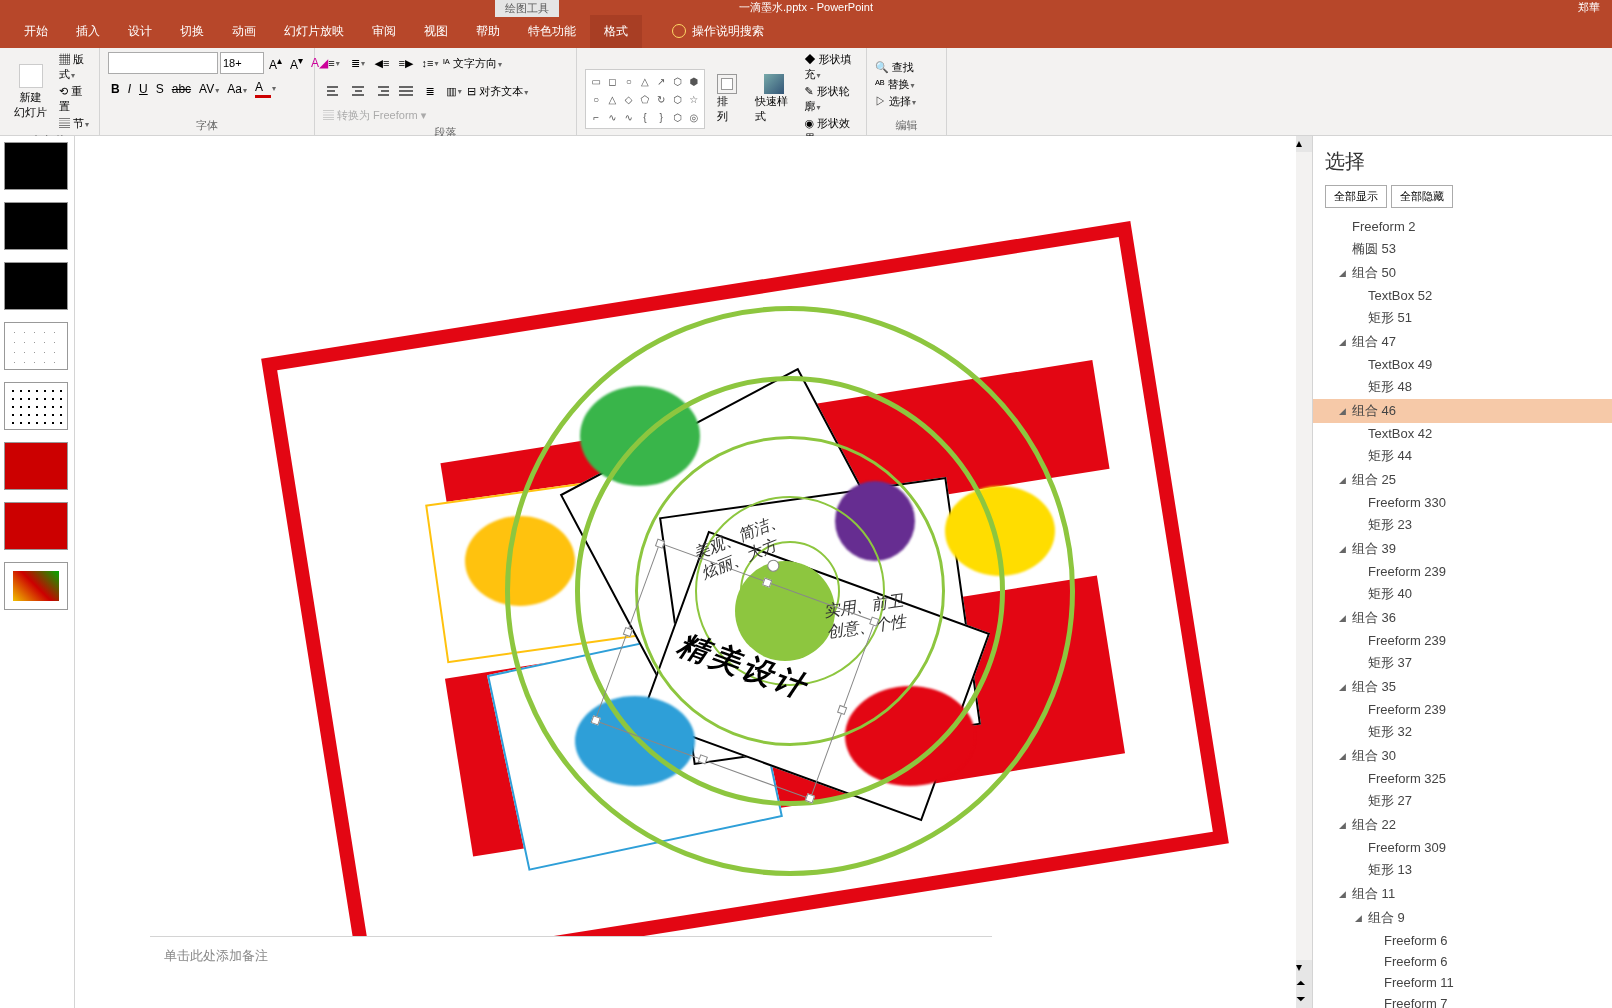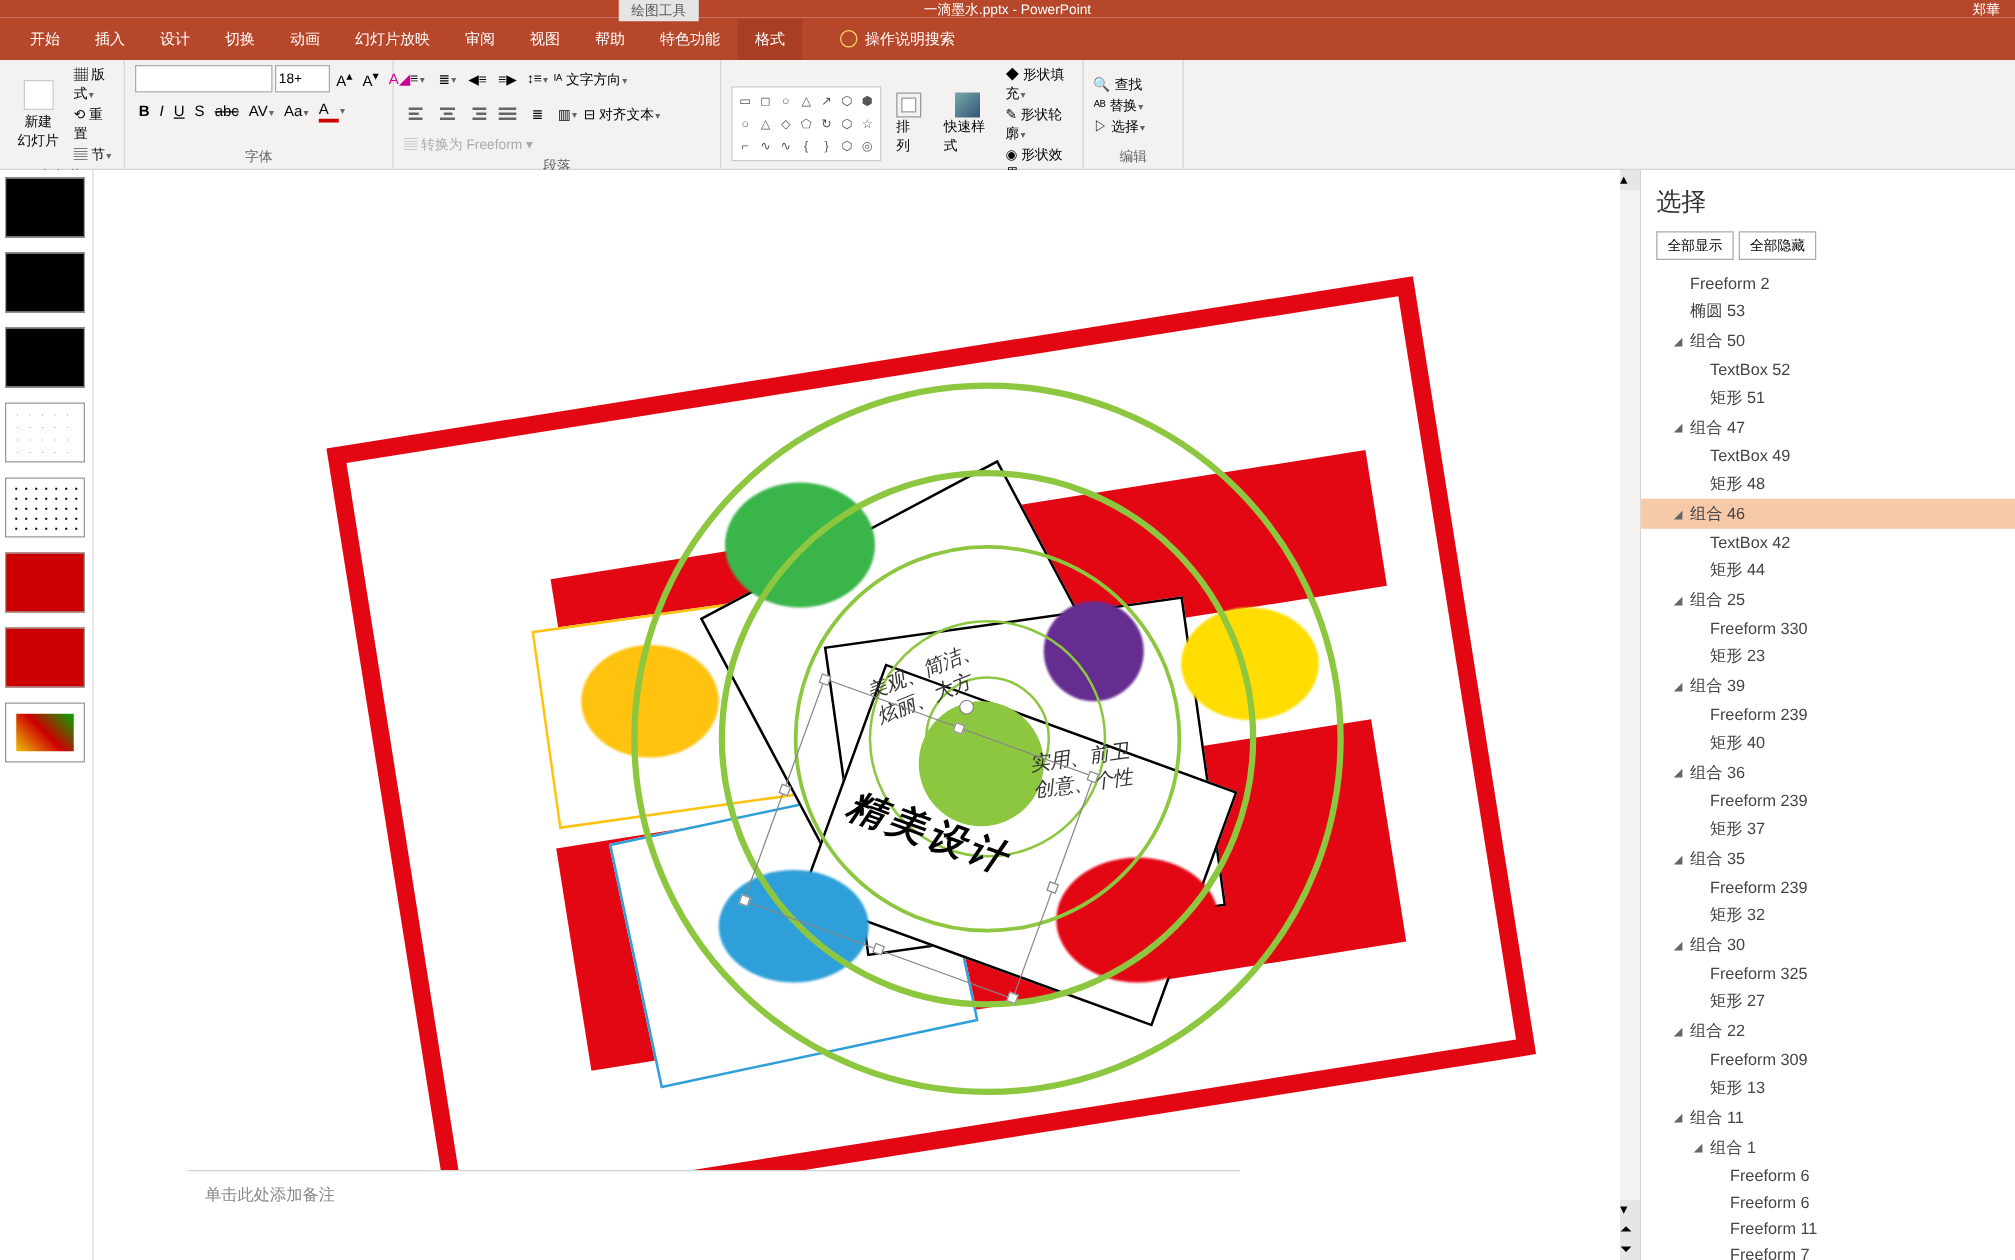--- a/index.html
+++ b/index.html
@@ -466,21 +466,21 @@
         <div class="tree-item indent-2">
           <span class="arrow"></span>
           <span>矩形 13</span>
         </div>
         <div class="tree-item indent-1">
           <span class="arrow">◢</span>
           <span>组合 11</span>
         </div>
         <div class="tree-item indent-2">
           <span class="arrow">◢</span>
-          <span>组合 1</span>
+          <span>组合 9</span>
         </div>
         <div class="tree-item indent-3">
           <span class="arrow"></span>
           <span>Freeform 6</span>
         </div>
         <div class="tree-item indent-3">
           <span class="arrow"></span>
           <span>Freeform 6</span>
         </div>
         <div class="tree-item indent-3">

